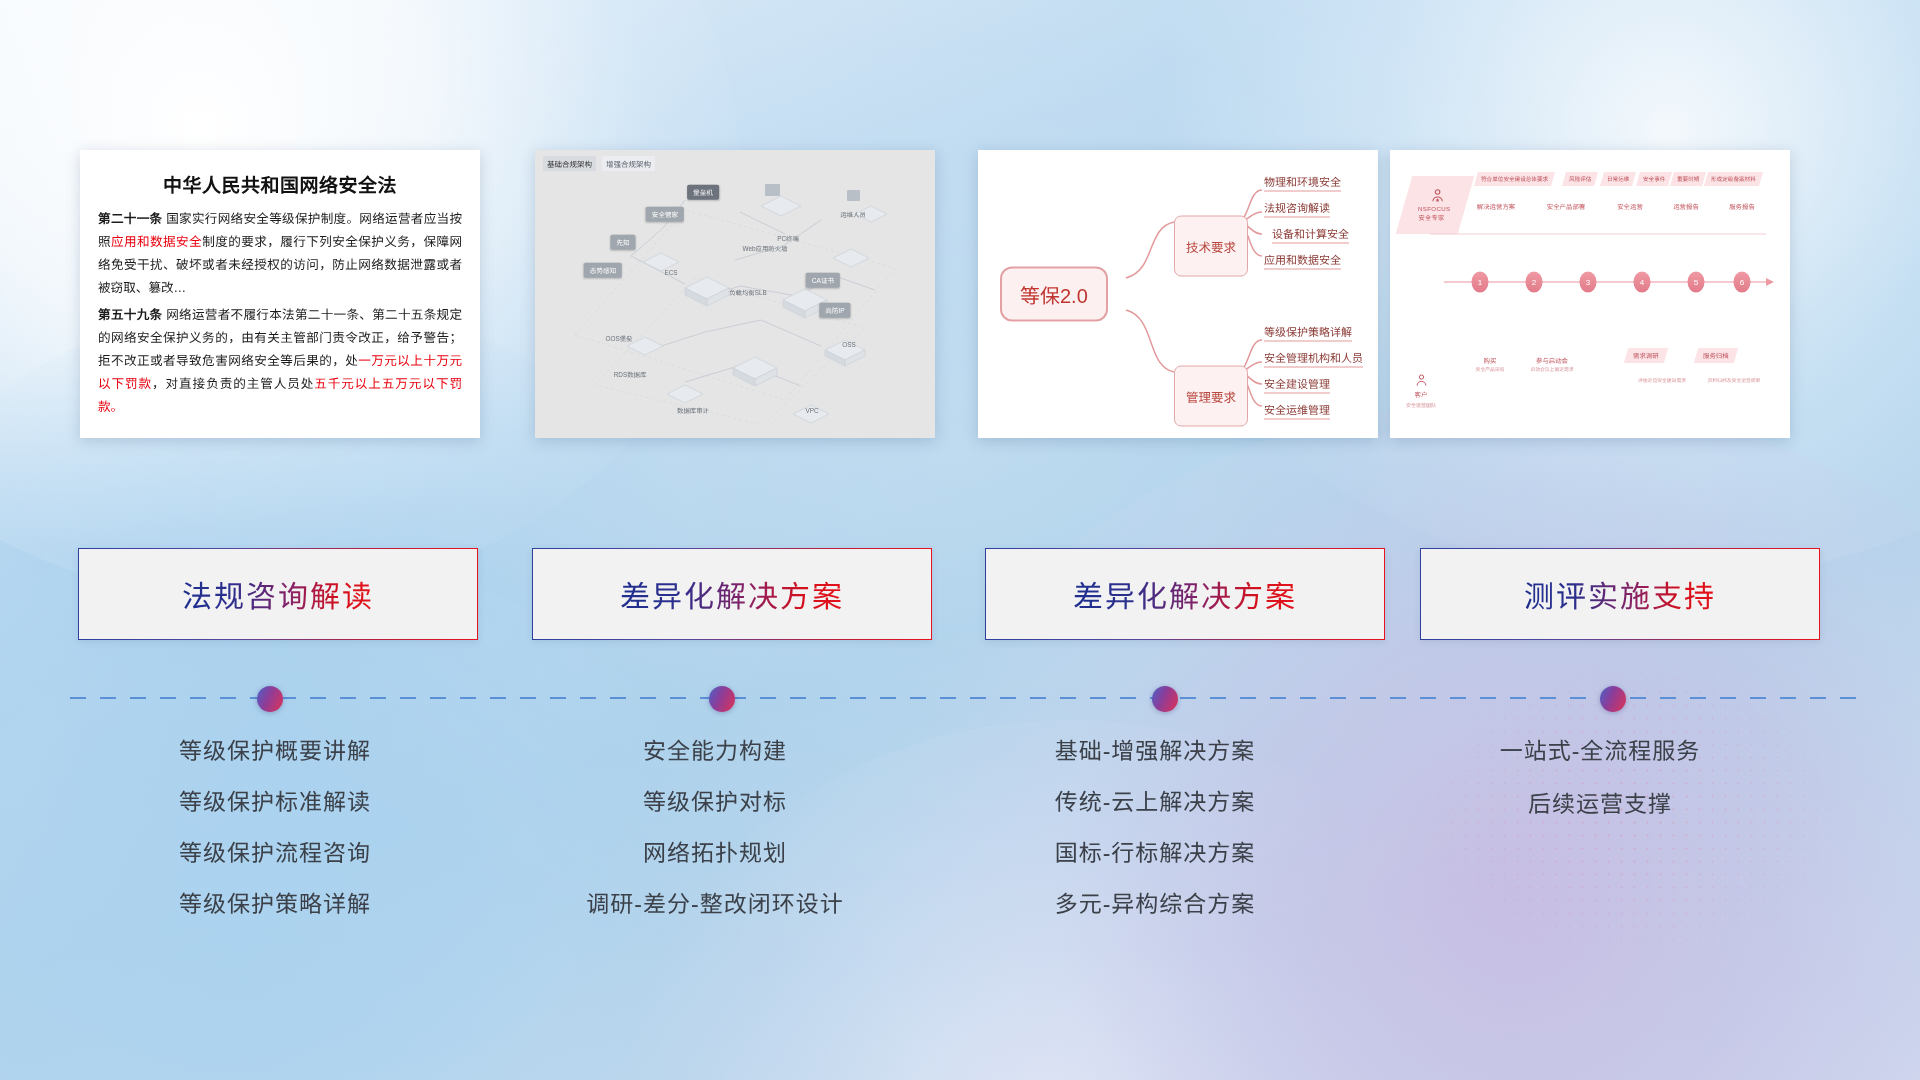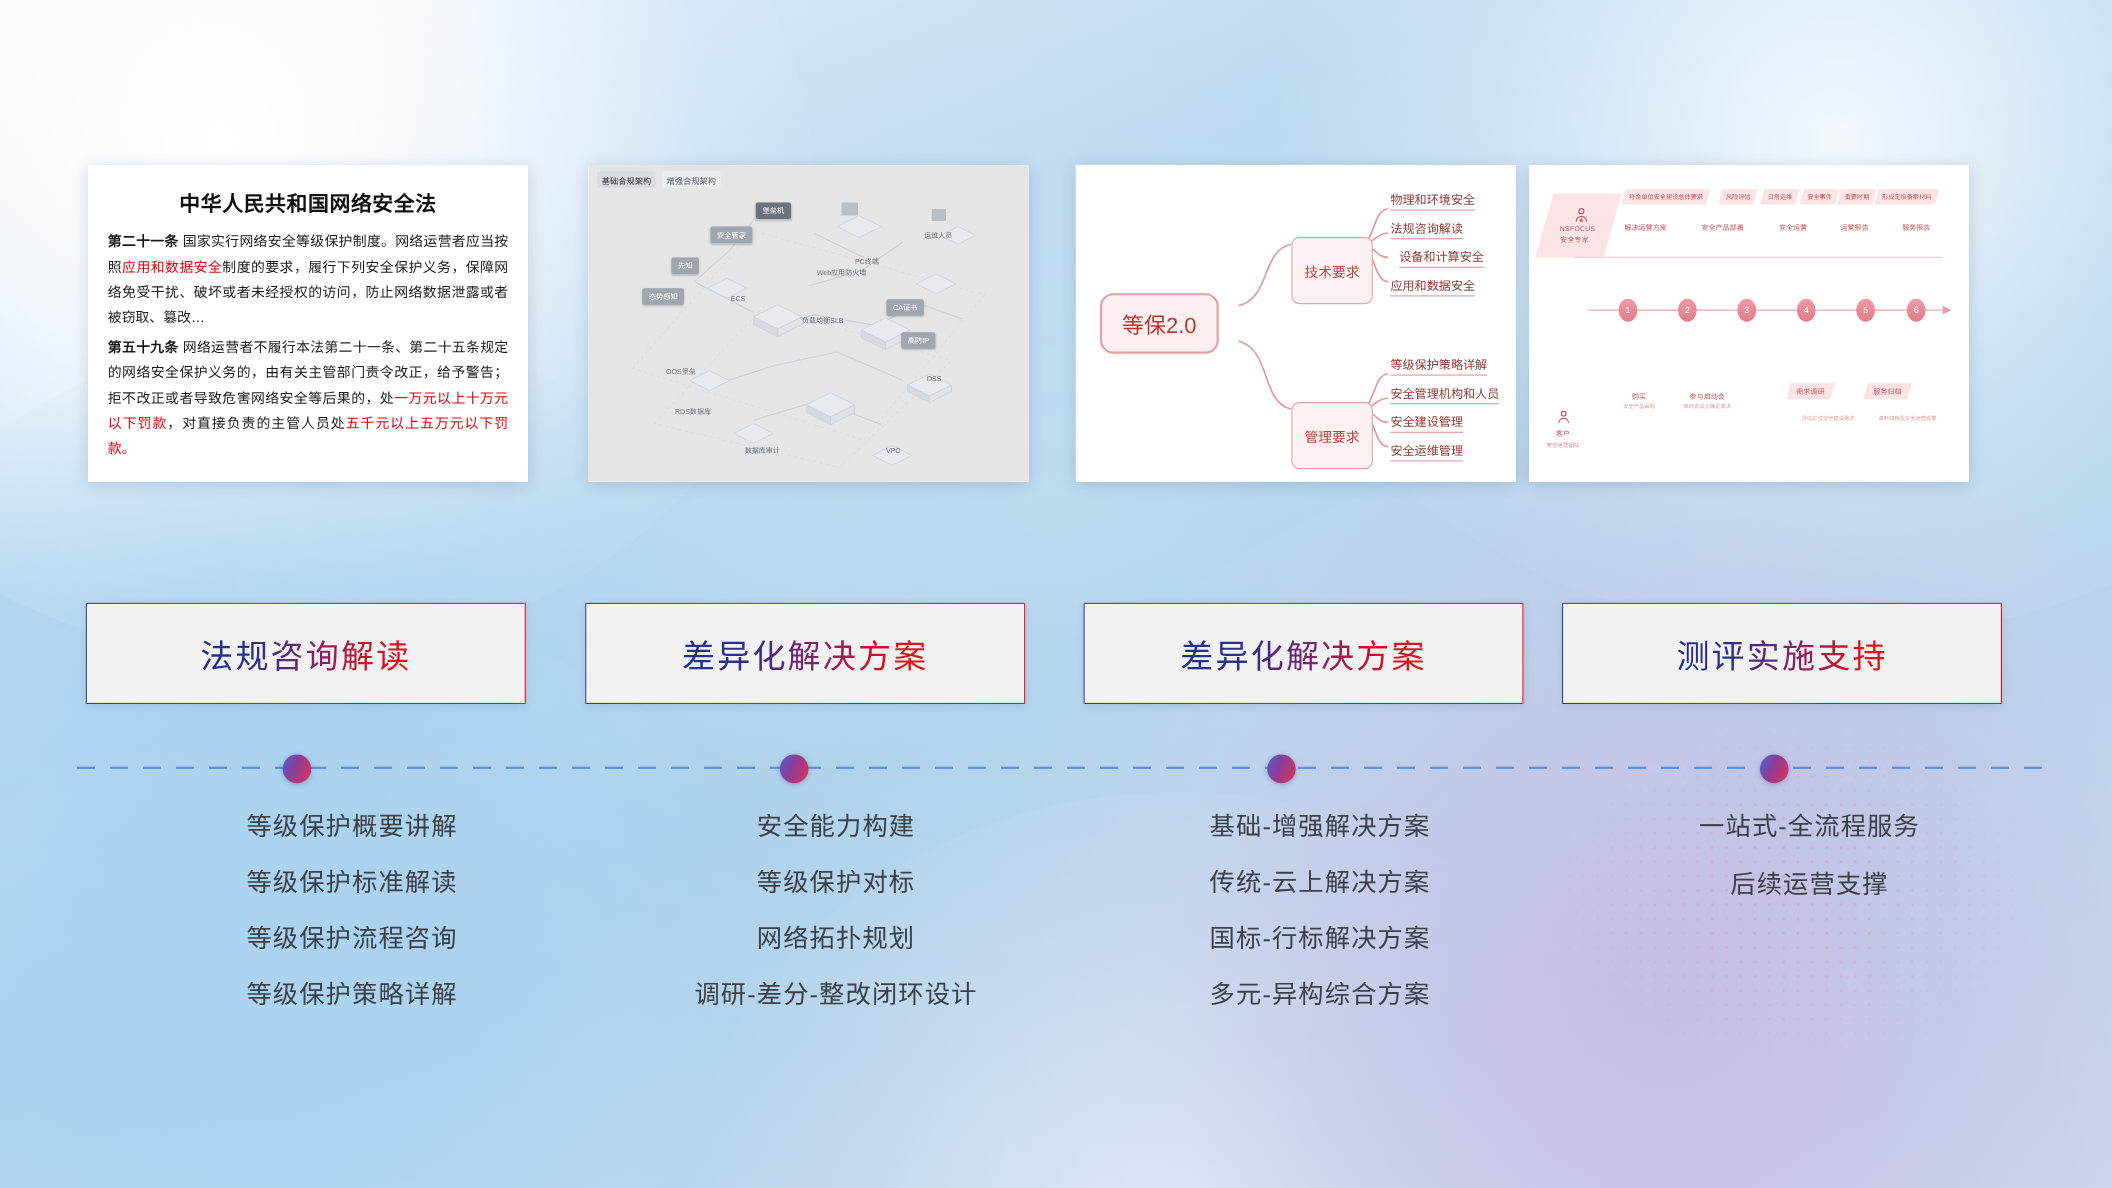--- a/index.html
+++ b/index.html
@@ -115,21 +115,21 @@
 
   
   .tl{position:absolute;left:70px;top:697px;width:1790px;height:2px;
     background-image:linear-gradient(90deg,#5b8fd6 0 16px,transparent 16px 30px);
     background-size:30px 2px;}
   .dot{position:absolute;top:686px;width:26px;height:26px;border-radius:50%;
     background:linear-gradient(115deg,#4a63c8 0%,#8b3d9a 42%,#e03254 100%);
     box-shadow:0 1px 5px rgba(60,60,130,.35);transform:translateX(-50%);}
 
   
-  .lists{position:absolute;left:0;top:740px;width:1769px;height:230px;margin-left:45px;}
+  .lists{position:absolute;left:0;top:740px;width:1769px;height:230px;}
   .col{position:absolute;top:0;width:430px;text-align:center;}
   .col.l1{left:60px;}
   .col.l2{left:500px;}
   .col.l3{left:940px;}
   .col.l4{left:1385px;}
   .col .it{font-size:23px;color:#3b4049;line-height:1;margin-bottom:28px;letter-spacing:1px;white-space:nowrap;}
   .col.l4 .it{margin-bottom:30px;}
 </style>
 </head>
 <body>

